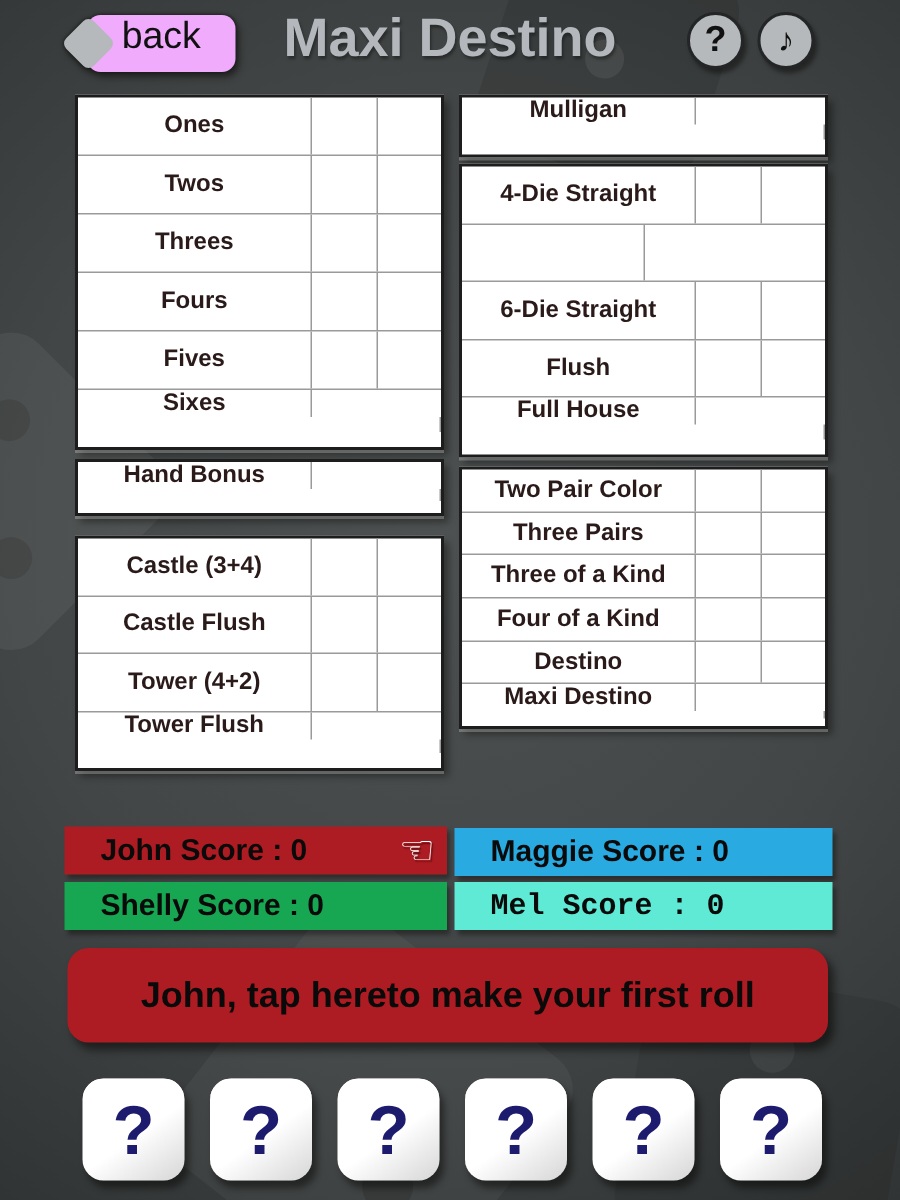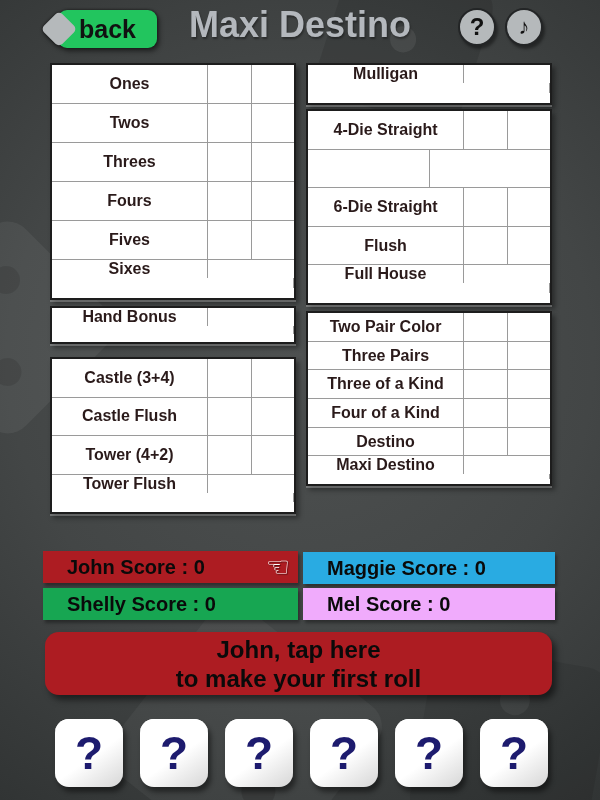--- a/index.html
+++ b/index.html
@@ -22,23 +22,23 @@
   .wdie-3 .pip{width:34px;height:34px;background:rgba(0,0,0,0.12);}
   .wdie-3 .p1{left:40px;top:44px;} .wdie-3 .p2{left:130px;top:120px;}
   .wdie-4{left:420px;top:655px;width:180px;height:180px;transform:rotate(10deg);background:rgba(0,0,0,0.08);}
   .wdie-4 .pip{width:30px;height:30px;background:rgba(255,255,255,0.05);left:72px;top:30px;}
 
   .layer{position:absolute;inset:0;z-index:1;}
 
   
   .back-btn{
     position:absolute;left:58px;top:10px;width:99px;height:38px;
-    background:#22c55e;border-radius:9px;
-    display:flex;align-items:center;justify-content:center;
-    font-size:25px;font-weight:bold;color:#111;
+    background:#f0abfc;border-radius:9px;
+    display:flex;align-items:flex-start;justify-content:center;
+    font-size:25px;font-weight:normal;color:#111;
     filter:drop-shadow(0 0 1.5px #141414) drop-shadow(2px 3px 2px rgba(0,0,0,0.45));
     cursor:pointer;
   }
   .back-btn::before{
     content:"";position:absolute;left:-12px;top:6px;width:26px;height:26px;
     background:#b5b9bb;transform:rotate(45deg);border-radius:5px;z-index:-1;
   }
   .app-title{
     position:absolute;left:0;top:4px;width:600px;text-align:center;
     font-size:36px;font-weight:bold;color:#b4b8bd;
@@ -81,32 +81,32 @@
   
   .pbar{
     position:absolute;height:32px;border-radius:0;
     display:flex;align-items:center;box-sizing:border-box;
     padding-left:24px;font-size:20px;font-weight:bold;color:#0a0a0a;
     box-shadow:2px 3px 3px rgba(0,0,0,0.35);white-space:nowrap;
   }
   .pbar-john{left:43px;top:551px;width:255px;background:#ad1c22;}
   .pbar-shelly{left:43px;top:588px;width:255px;background:#17a652;}
   .pbar-maggie{left:303px;top:552px;width:252px;background:#29abe2;}
-  .pbar-mel{left:303px;top:588px;width:252px;background:#f0abfc;}
+  .pbar-mel{left:303px;top:588px;width:252px;background:#5eead4;font-family:Liberation Mono, monospace;}
   .hand-icon{
     position:absolute;right:8px;top:0px;font-size:27px;line-height:32px;
     color:#ffffff;text-shadow:1px 1px 1px rgba(0,0,0,0.6);
   }
 
   
   .roll-btn{
     position:absolute;left:45px;top:632px;width:507px;height:63px;
     background:#ad1c22;border-radius:14px;
     box-shadow:4px 5px 6px rgba(0,0,0,0.5);
-    display:flex;flex-direction:column;align-items:center;justify-content:center;
+    display:flex;align-items:center;justify-content:center;
     font-size:24px;line-height:29px;font-weight:bold;color:#0a0a0a;
     cursor:pointer;text-align:center;
   }
 
   
   .die{
     position:absolute;top:719px;width:68px;height:68px;border-radius:14px;
     background:linear-gradient(145deg,#ffffff 55%,#d6d6d6 100%);
     box-shadow:3px 5px 5px rgba(0,0,0,0.45), inset 0 1px 0 #fff;
     display:flex;align-items:center;justify-content:center;

